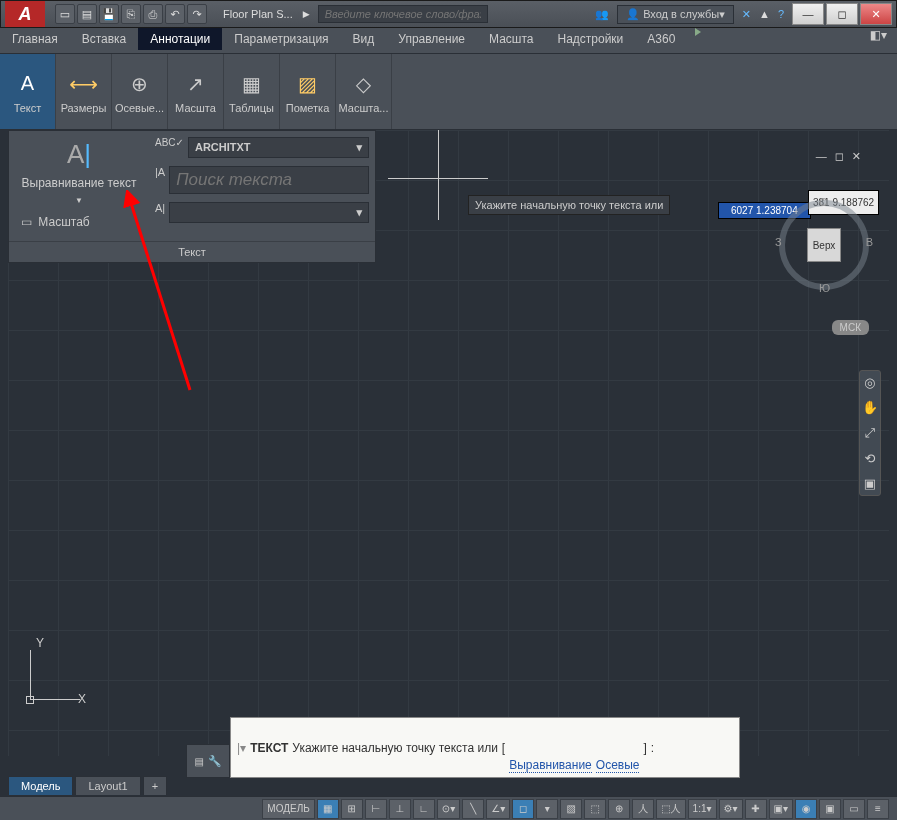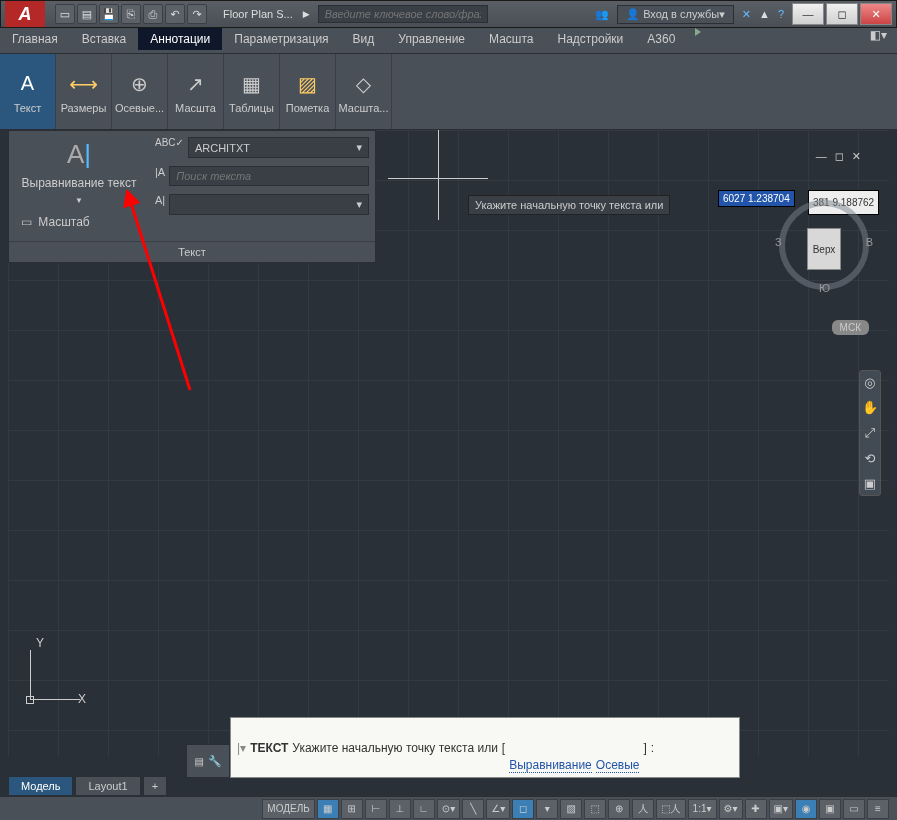--- a/index.html
+++ b/index.html
@@ -20,34 +20,34 @@
 .menu-tab.active{background:#0f172a;color:#fff;}
 .play-icon{width:0;height:0;border-left:6px solid #8a8;border-top:4px solid transparent;border-bottom:4px solid transparent;margin:0 8px;}
 .ribbon{height:76px;background:#4a5058;display:flex;border-bottom:1px solid #2a2f36;}
 .rib-btn{width:56px;display:flex;flex-direction:column;align-items:center;justify-content:center;gap:4px;font-size:11px;border-right:1px solid #3a3f46;cursor:pointer;}
 .rib-btn.active{background:#2b577f;}
 .rib-icon{width:28px;height:28px;display:flex;align-items:center;justify-content:center;font-size:20px;}
 .dropdown-panel{position:absolute;left:8px;top:130px;width:368px;background:#4a5058;border:1px solid #2a2f36;z-index:10;}
 .dp-top{display:flex;}
 .dp-left{width:140px;padding:8px;display:flex;flex-direction:column;align-items:center;gap:6px;}
 .dp-right{flex:1;padding:6px;}
-.dp-combo{background:#3a3f46;border:1px solid #2a2f36;padding:3px 6px;font-size:11px;color:#ccc;margin-bottom:4px;display:flex;align-items:flex-end;}
+.dp-combo{background:#3a3f46;border:1px solid #2a2f36;padding:3px 6px;font-size:11px;color:#ccc;margin-bottom:4px;display:flex;align-items:flex-start;font-weight:bold;}
 .dp-combo .arrow{margin-left:auto;}
-.dp-input{background:#3a3f46;border:1px solid #2a2f36;padding:3px 6px;font-size:11px;color:#888;font-style:italic;width:100%;margin-bottom:4px;}
+.dp-input{background:#3a3f46;border:1px solid #2a2f36;padding:3px 6px;font-size:17px;color:#888;font-style:italic;width:100%;margin-bottom:4px;}
 .dp-bottom{border-top:1px solid #3a3f46;padding:4px;text-align:center;font-size:11px;}
 .scale-item{display:flex;align-items:center;gap:6px;padding:4px;font-size:12px;}
 .canvas{position:absolute;left:8px;top:130px;right:8px;bottom:64px;background:#2a3038;background-image:linear-gradient(#333a42 1px,transparent 1px),linear-gradient(90deg,#333a42 1px,transparent 1px);background-size:50px 50px;overflow:hidden;}
 .crosshair-v{position:absolute;left:430px;top:0;width:1px;height:90px;background:#ccc;}
 .crosshair-h{position:absolute;left:380px;top:48px;width:100px;height:1px;background:#ccc;}
 .tooltip{position:absolute;left:460px;top:65px;background:#3a3f46;border:1px solid #222;padding:3px 6px;font-size:11px;color:#ccc;}
-.coord1{position:absolute;left:710px;top:60px;background:#2255aa;color:#fff;border:1px solid #000;padding:2px 4px;font-size:10px;}
+.coord1{position:absolute;left:710px;top:72px;background:#2255aa;color:#fff;border:1px solid #000;padding:2px 12px;font-size:10px;}
 .coord2{position:absolute;left:800px;top:60px;background:#eee;color:#333;border:1px solid #000;padding:6px 4px;font-size:10px;}
 .viewcube{position:absolute;right:20px;top:70px;width:90px;height:90px;}
 .vc-circle{position:absolute;left:0;top:0;width:90px;height:90px;border:6px solid rgba(120,130,140,.5);border-radius:50%;}
-.vc-face{position:absolute;left:28px;top:28px;width:34px;height:42px;background:#d8d8d8;border:1px solid #888;display:flex;align-items:center;justify-content:center;font-size:10px;color:#333;}
+.vc-face{position:absolute;left:28px;top:28px;width:34px;height:34px;background:#d8d8d8;border:1px solid #888;display:flex;align-items:center;justify-content:center;font-size:10px;color:#333;}
 .vc-label{position:absolute;font-size:11px;color:#999;}
 .wcs-badge{position:absolute;right:20px;top:190px;background:#888;padding:2px 8px;font-size:10px;border-radius:6px;}
 .ucs{position:absolute;left:14px;bottom:56px;font-size:12px;color:#ccc;}
 .nav-bar{position:absolute;right:8px;top:240px;width:22px;background:rgba(90,100,110,.5);border:1px solid #555;border-radius:3px;padding:4px 0;display:flex;flex-direction:column;align-items:center;gap:10px;font-size:13px;}
 .arrow-overlay{position:absolute;left:90px;top:190px;z-index:20;pointer-events:none;}
 .cmdline{position:absolute;left:230px;bottom:42px;width:510px;background:#f8f8f5;border:1px solid #888;padding:4px 6px;font-size:12px;color:#333;display:flex;flex-wrap:wrap;gap:4px;align-items:center;}
 .cmd-opt{color:#2255aa;border-bottom:1px dotted #2255aa;cursor:pointer;margin-top:36px;}
 .cmd-handle{position:absolute;left:186px;bottom:42px;width:44px;height:34px;background:#4a5058;border:1px solid #2a2f36;display:flex;align-items:center;justify-content:center;gap:4px;}
 .tabs{position:absolute;left:8px;bottom:24px;height:22px;display:flex;align-items:center;gap:2px;font-size:11px;}
 .doc-tab{padding:3px 12px;background:#4a5058;border:1px solid #2a2f36;border-bottom:none;}

